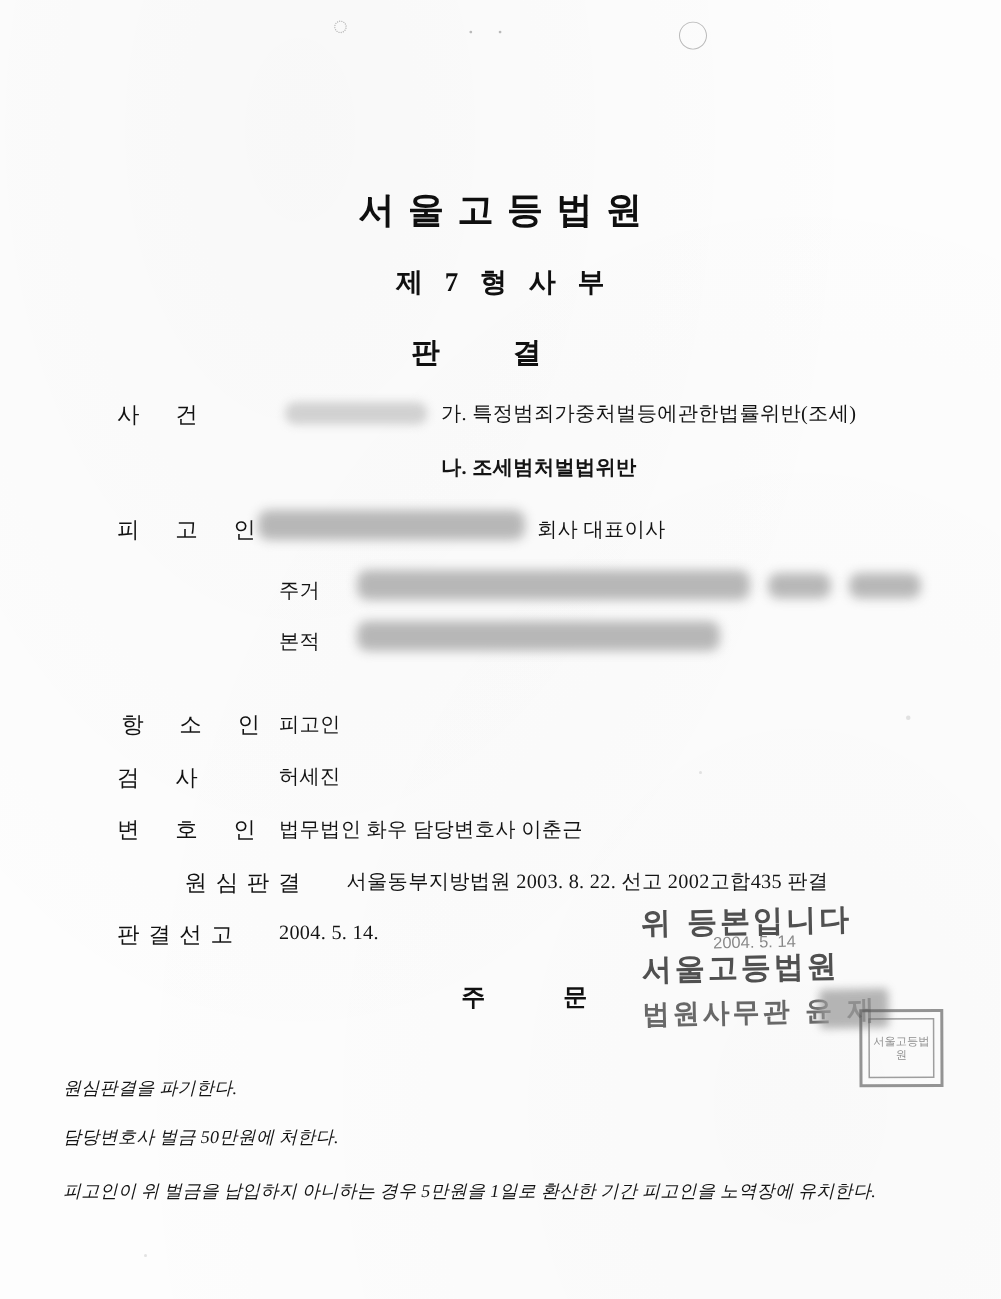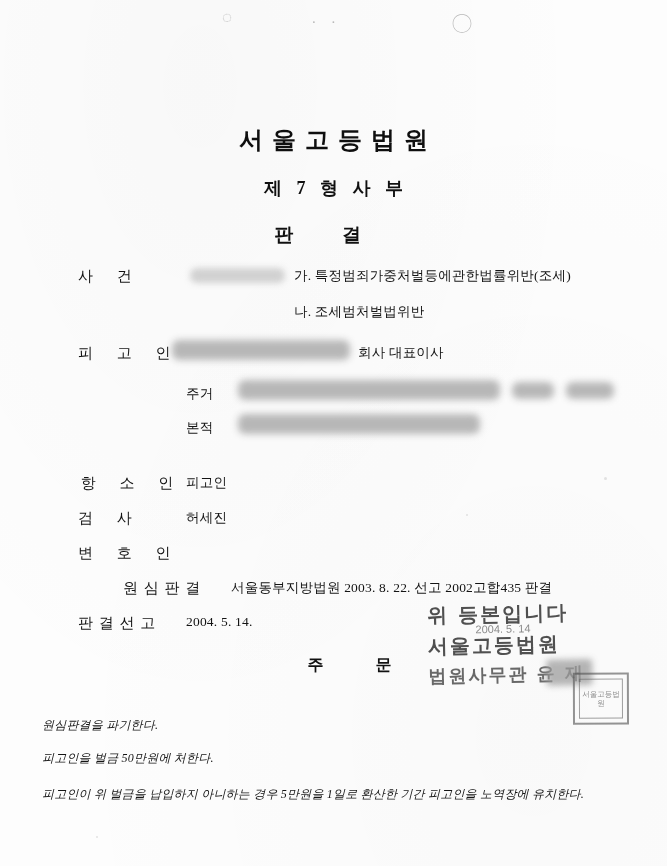--- a/index.html
+++ b/index.html
@@ -229,21 +229,21 @@
   <div class="division-title">제 7 형 사 부</div>
   <div class="doc-type">판      결</div>
 
   <div class="row" style="top:267px;">
     <span class="label">사        건</span>
     <span class="value" style="left:294px;text-align:right;">가. 특정범죄가중처벌등에관한법률위반(조세)</span>
   </div>
   <div class="redact" style="left:190px; top:268px; width:95px; height:15px;"></div>
 
   <div class="row" style="top:303px;">
-    <span class="value" style="left:294px;">나. 조세범처벌법위반</span>
+    <span class="value" style="left:294px;font-weight:bold;">나. 조세범처벌법위반</span>
   </div>
 
   <div class="row" style="top:344px;">
     <span class="label">피  고  인</span>
     <span class="value" style="left:358px;">회사 대표이사</span>
   </div>
   <div class="redact dark" style="left:172px; top:340px; width:178px; height:20px;"></div>
 
   <div class="row" style="top:385px;">
     <span class="value">주거</span>
@@ -262,20 +262,21 @@
     <span class="value">피고인</span>
   </div>
 
   <div class="row" style="top:509px;">
     <span class="label">검        사</span>
     <span class="value">허세진</span>
   </div>
 
   <div class="row" style="top:544px;">
     <span class="label">변  호  인</span>
+    <span class="value">법무법인 화우  담당변호사 이춘근</span>
   </div>
 
   <div class="row" style="top:579px;margin-left:45px;">
     <span class="label tight">원 심 판 결</span>
     <span class="value">서울동부지방법원 2003. 8. 22. 선고 2002고합435 판결</span>
   </div>
 
   <div class="row" style="top:614px;padding-left:24px;">
     <span class="label tight">판 결 선 고</span>
     <span class="value">2004. 5. 14.</span>
@@ -288,20 +289,20 @@
     <div class="stamp-date">2004. 5. 14</div>
     <div class="stamp-line l2">서울고등법원</div>
     <div class="stamp-line l3">법원사무관 윤 재</div>
     <div class="seal-smudge"></div>
     <div class="seal">
       <div class="seal-inner">서울고등법원</div>
     </div>
   </div>
 
   <div class="para" style="top:715px;">원심판결을 파기한다.</div>
-  <div class="para" style="top:748px;">피고인을 벌금 50만원에 처한다.</div>
+  <div class="para" style="top:748px;">담당변호사 벌금 50만원에 처한다.</div>
   <div class="para" style="top:784px;">피고인이 위 벌금을 납입하지 아니하는 경우 5만원을 1일로 환산한 기간 피고인을 노역장에 유치한다.</div>
 
   <div class="speck" style="left:604px; top:477px; width:3px; height:3px;"></div>
   <div class="speck" style="left:466px; top:514px; width:2px; height:2px;"></div>
   <div class="speck" style="left:96px; top:836px; width:2px; height:2px;"></div>
 
 </div>
 
 </body></html>

